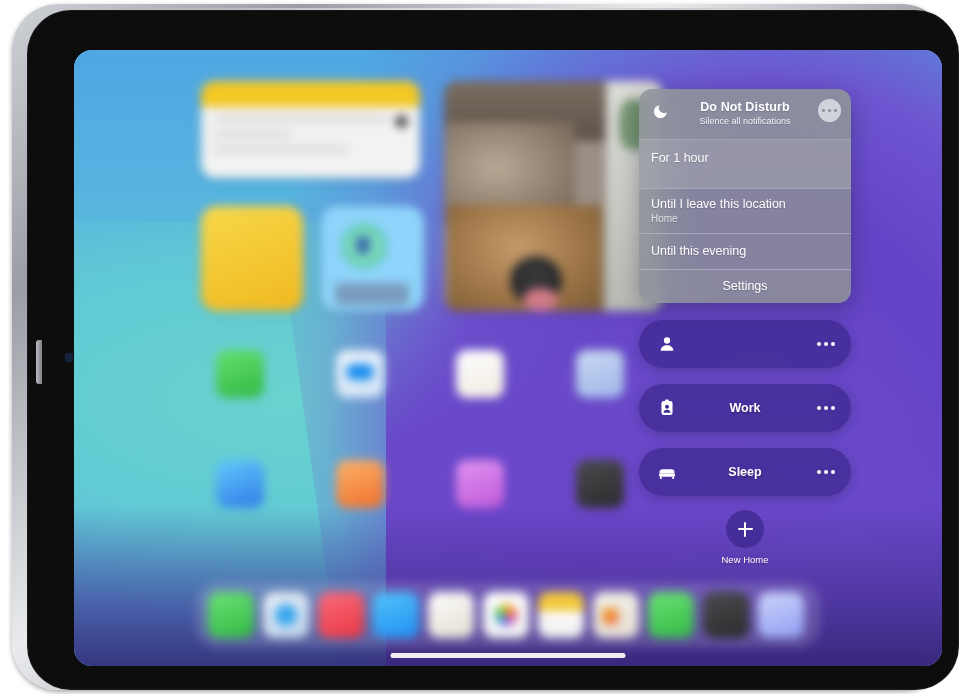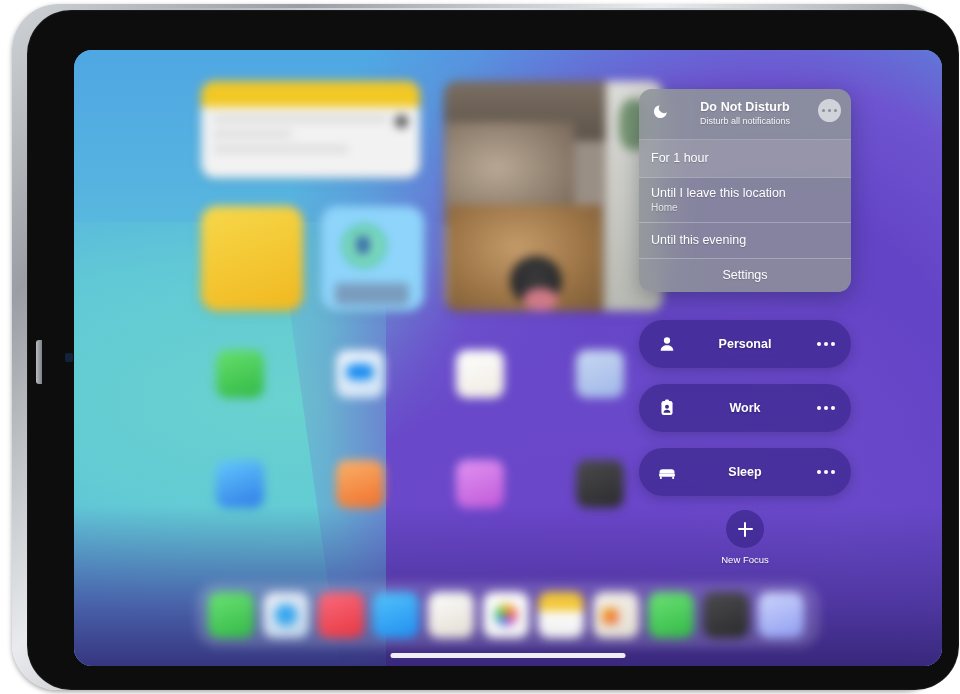--- a/index.html
+++ b/index.html
@@ -170,21 +170,21 @@
     background: rgba(230,232,234,.78);
     display:flex; align-items:center; justify-content:center; gap:2.5px;
   }
   .fm-more i{ width:3.5px; height:3.5px; border-radius:50%; background:#8b8f94; display:block; }
 
   .fm-row{
     position:relative; padding:8px 12px 8px 12px;
     border-top:1px solid rgba(255,255,255,.26);
   }
   .fm-row.first{ border-top:none; }
-  .fm-row.hl{ background: rgba(175,179,183,.38); padding-top:11px; padding-bottom:11px; }
+  .fm-row.hl{ background: rgba(175,179,183,.38); padding-top:11px; padding-bottom:22px; }
   .fm-row-t{ font-size:12.5px; line-height:15px; color:#fff; font-weight:500; text-shadow:0 1px 1px rgba(0,0,0,.2); }
   .fm-row-s{ font-size:10px; line-height:13px; color:rgba(255,255,255,.78); text-shadow:0 1px 1px rgba(0,0,0,.2); }
   .fm-settings{
     text-align:center; font-size:12.5px; font-weight:500; color:#fff;
     padding:9px 0 10px 0; border-top:1px solid rgba(255,255,255,.26);
     background: rgba(150,155,160,.22);
     text-shadow:0 1px 1px rgba(0,0,0,.2);
   }
 
   
@@ -309,21 +309,21 @@
 
         <div class="home-indicator"></div>
 
         <div class="focus-menu">
 
           <div class="fm-header">
             <svg class="fm-moon" viewBox="0 0 24 24">
               <path d="M21 13.2A9.2 9.2 0 1 1 10.8 3a7.4 7.4 0 0 0 10.2 10.2z" fill="#ffffff"></path>
             </svg>
             <div class="fm-title">Do Not Disturb</div>
-            <div class="fm-sub">Disturb all notifications</div>
+            <div class="fm-sub">Silence all notifications</div>
             <div class="fm-more">
               <i></i>
               <i></i>
               <i></i>
             </div>
           </div>
 
           <div class="fm-row first hl">
             <div class="fm-row-t">For 1 hour</div>
           </div>
@@ -339,21 +339,20 @@
 
 
           <div class="fm-settings">Settings</div>
         </div>
 
         <div class="focus-pill" style="top:270px;">
           <svg class="fp-icon" viewBox="0 0 24 24">
             <circle cx="12" cy="7.3" r="4.2" fill="#fff"></circle>
             <path d="M3.6 21c0-4.6 3.8-7.2 8.4-7.2s8.4 2.6 8.4 7.2z" fill="#fff"></path>
           </svg>
-          <div class="fp-label">Personal</div>
           <div class="fp-more">
             <i></i>
             <i></i>
             <i></i>
           </div>
         </div>
 
         <div class="focus-pill" style="top:398px;">
           <svg class="fp-icon" viewBox="0 0 24 24">
             <path d="M2 12c0-2.1 1.7-3.6 3.8-3.6h12.4c2.1 0 3.8 1.5 3.8 3.6v1.4H2z" fill="#fff"></path>
@@ -380,18 +379,18 @@
           <div class="fp-more">
             <i></i>
             <i></i>
             <i></i>
           </div>
         </div>
 
         <div class="newfocus-btn" style="top:460px;">
           <div class="nf-plus"></div>
         </div>
-        <div class="newfocus-lbl" style="top:504px;">New Focus</div>
+        <div class="newfocus-lbl" style="top:504px;">New Home</div>
 
       </div>
     </div>
   </div>
 </div>
 
 </body></html>

